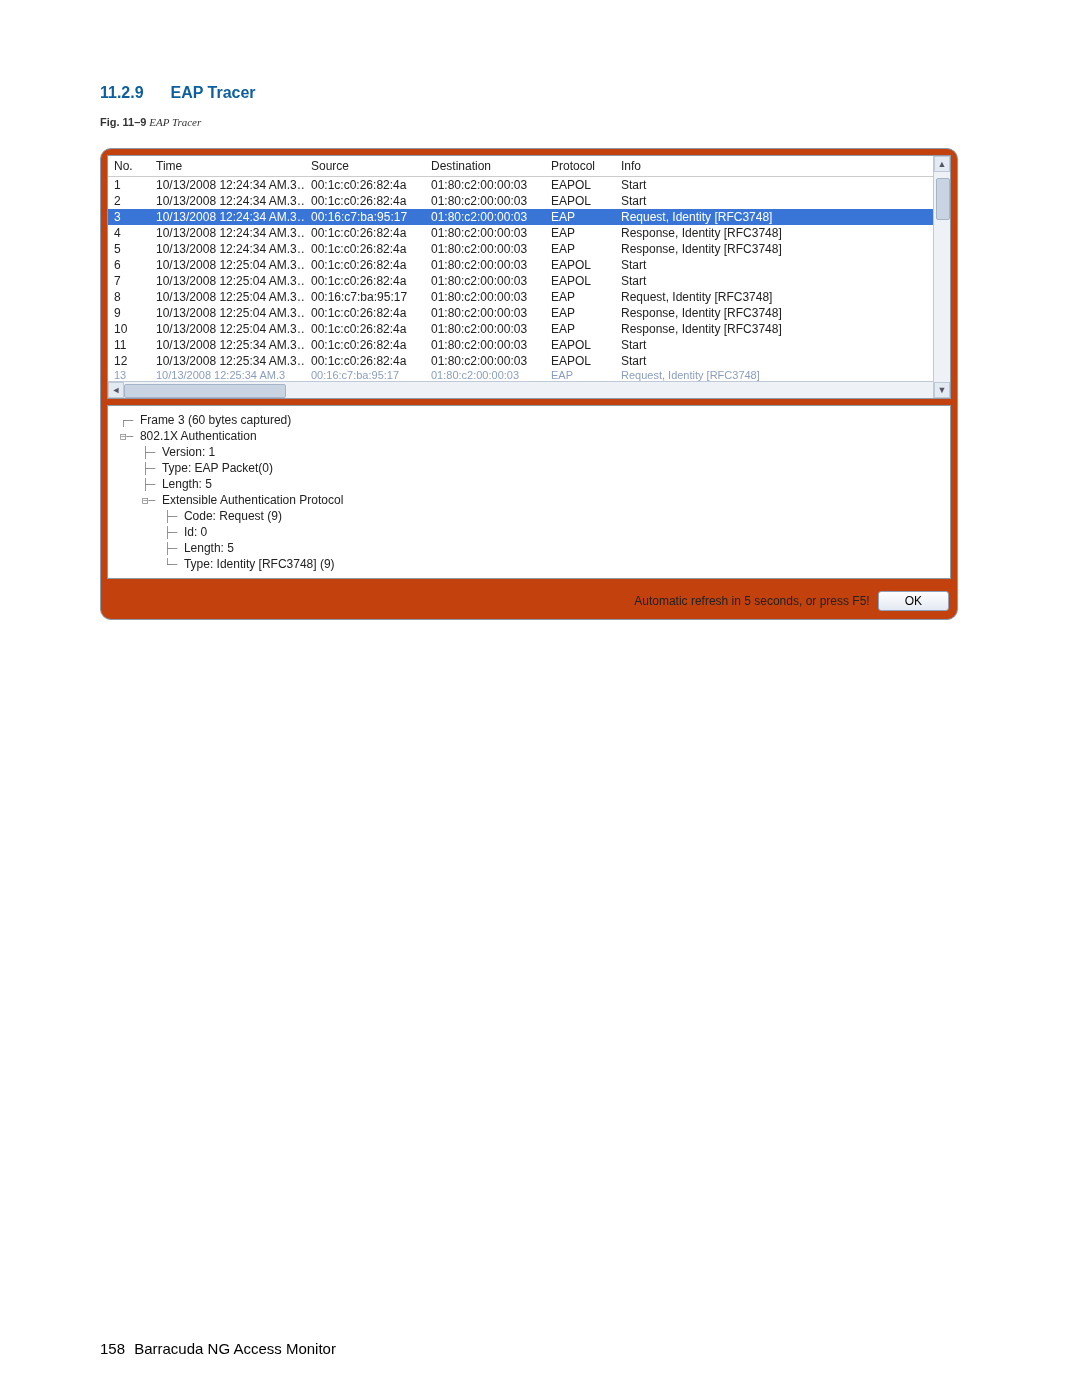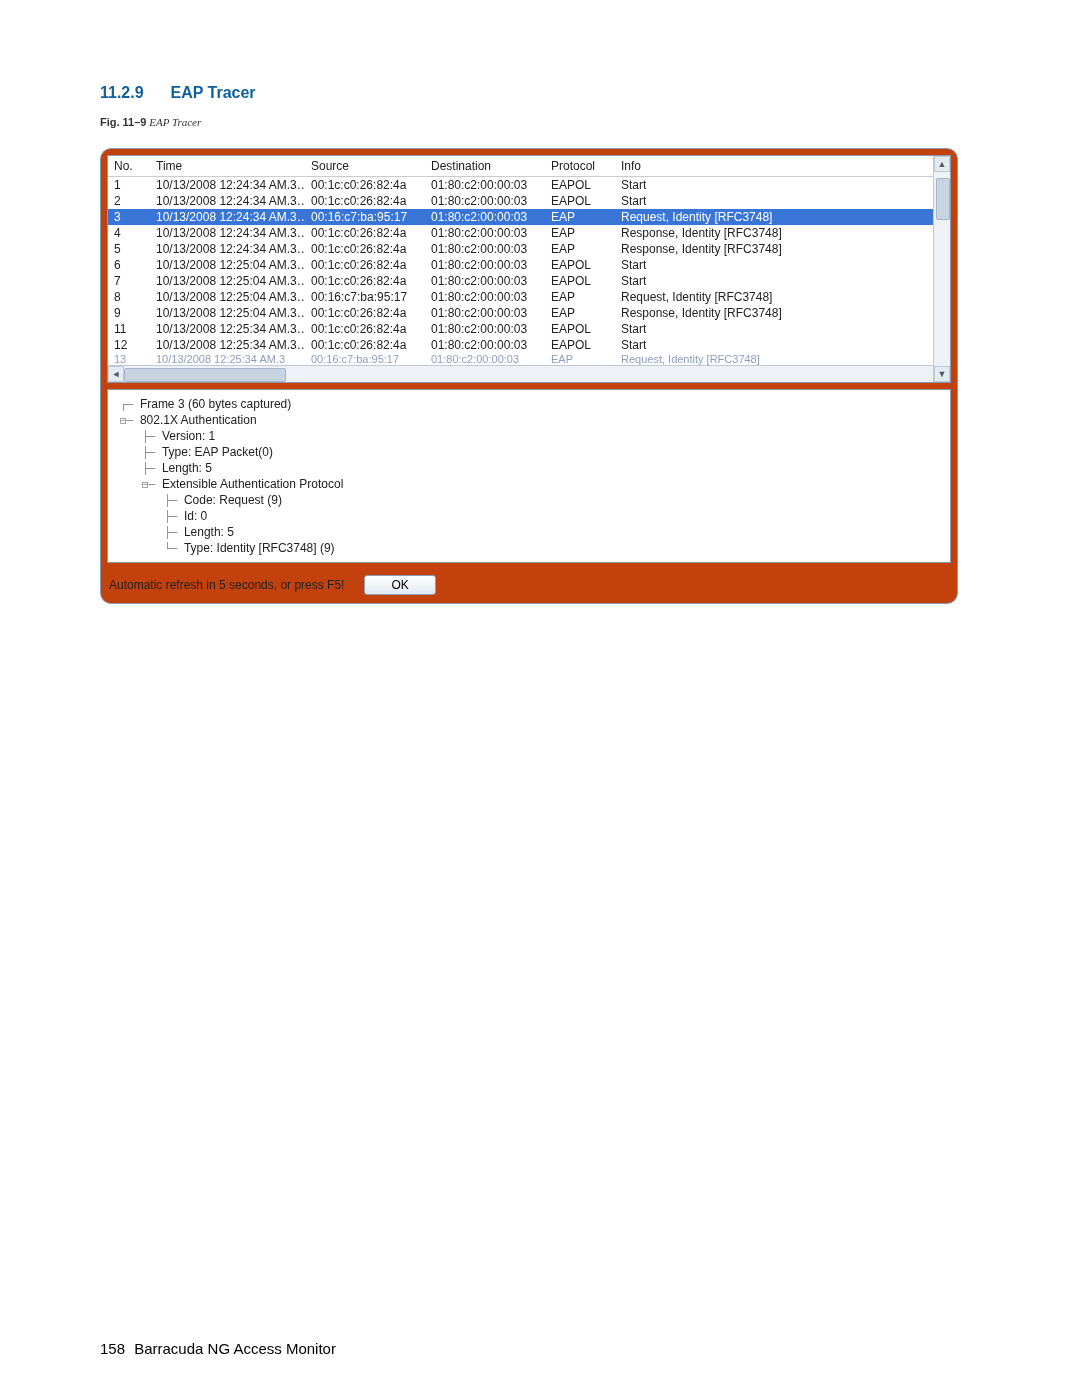--- a/index.html
+++ b/index.html
@@ -148,23 +148,22 @@
     padding: 1px 0;
   }
   .tree-conn {
     color: #888;
     font-family: monospace;
     font-size: 11px;
   }
   .footer-bar {
     display: flex;
     align-items: center;
-    justify-content: flex-start;
+    justify-content: flex-end;
     padding: 6px 8px 8px 8px;
-    gap: 12px;
   }
   .status-text { font-size: 12px; color: #222; }
   .ok-btn {
     background: linear-gradient(#fefefe, #e3e9f2);
     border: 1px solid #8aa0bd;
     border-radius: 3px;
     padding: 2px 26px;
     font-size: 12px;
     color: #000;
     cursor: pointer;
@@ -304,20 +303,29 @@
               <tr>
                 <td>9</td>
                 <td>10/13/2008 12:25:04 AM.3…</td>
                 <td>00:1c:c0:26:82:4a</td>
                 <td>01:80:c2:00:00:03</td>
                 <td>EAP</td>
                 <td>Response, Identity [RFC3748]</td>
                 <td></td>
               </tr>
               <tr>
+                <td>10</td>
+                <td>10/13/2008 12:25:04 AM.3…</td>
+                <td>00:1c:c0:26:82:4a</td>
+                <td>01:80:c2:00:00:03</td>
+                <td>EAP</td>
+                <td>Response, Identity [RFC3748]</td>
+                <td></td>
+              </tr>
+              <tr>
                 <td>11</td>
                 <td>10/13/2008 12:25:34 AM.3…</td>
                 <td>00:1c:c0:26:82:4a</td>
                 <td>01:80:c2:00:00:03</td>
                 <td>EAPOL</td>
                 <td>Start</td>
                 <td></td>
               </tr>
               <tr>
                 <td>12</td>

